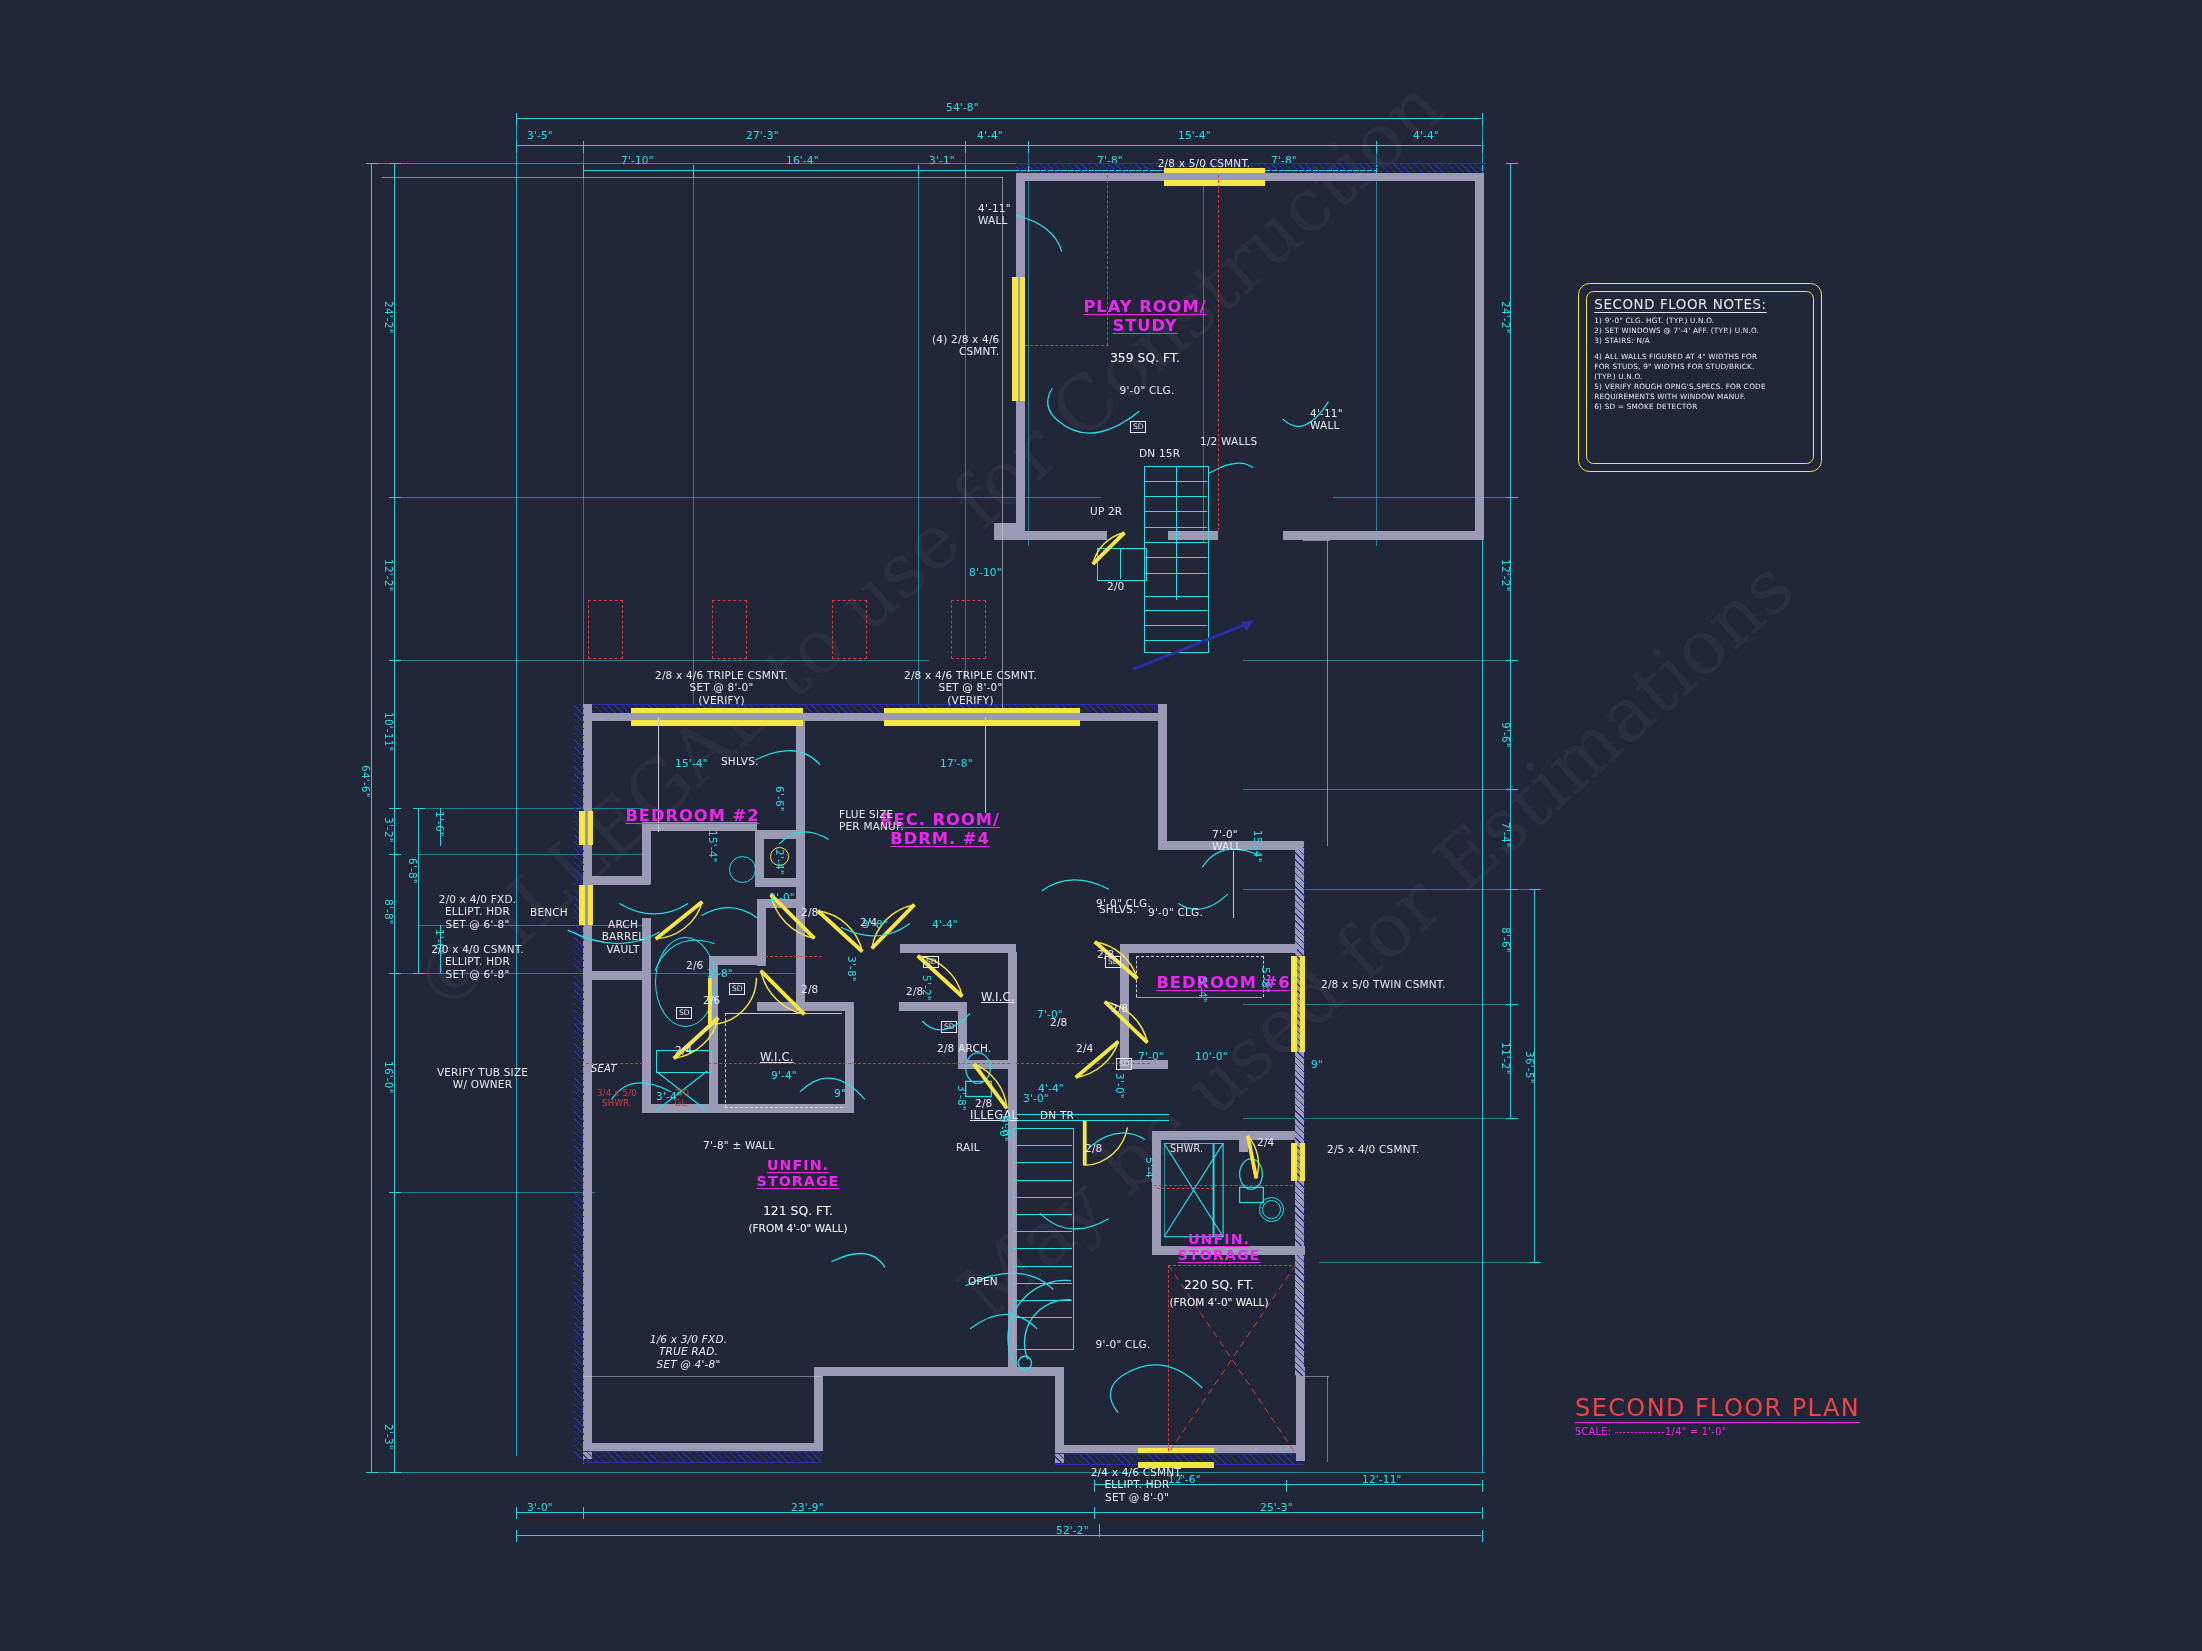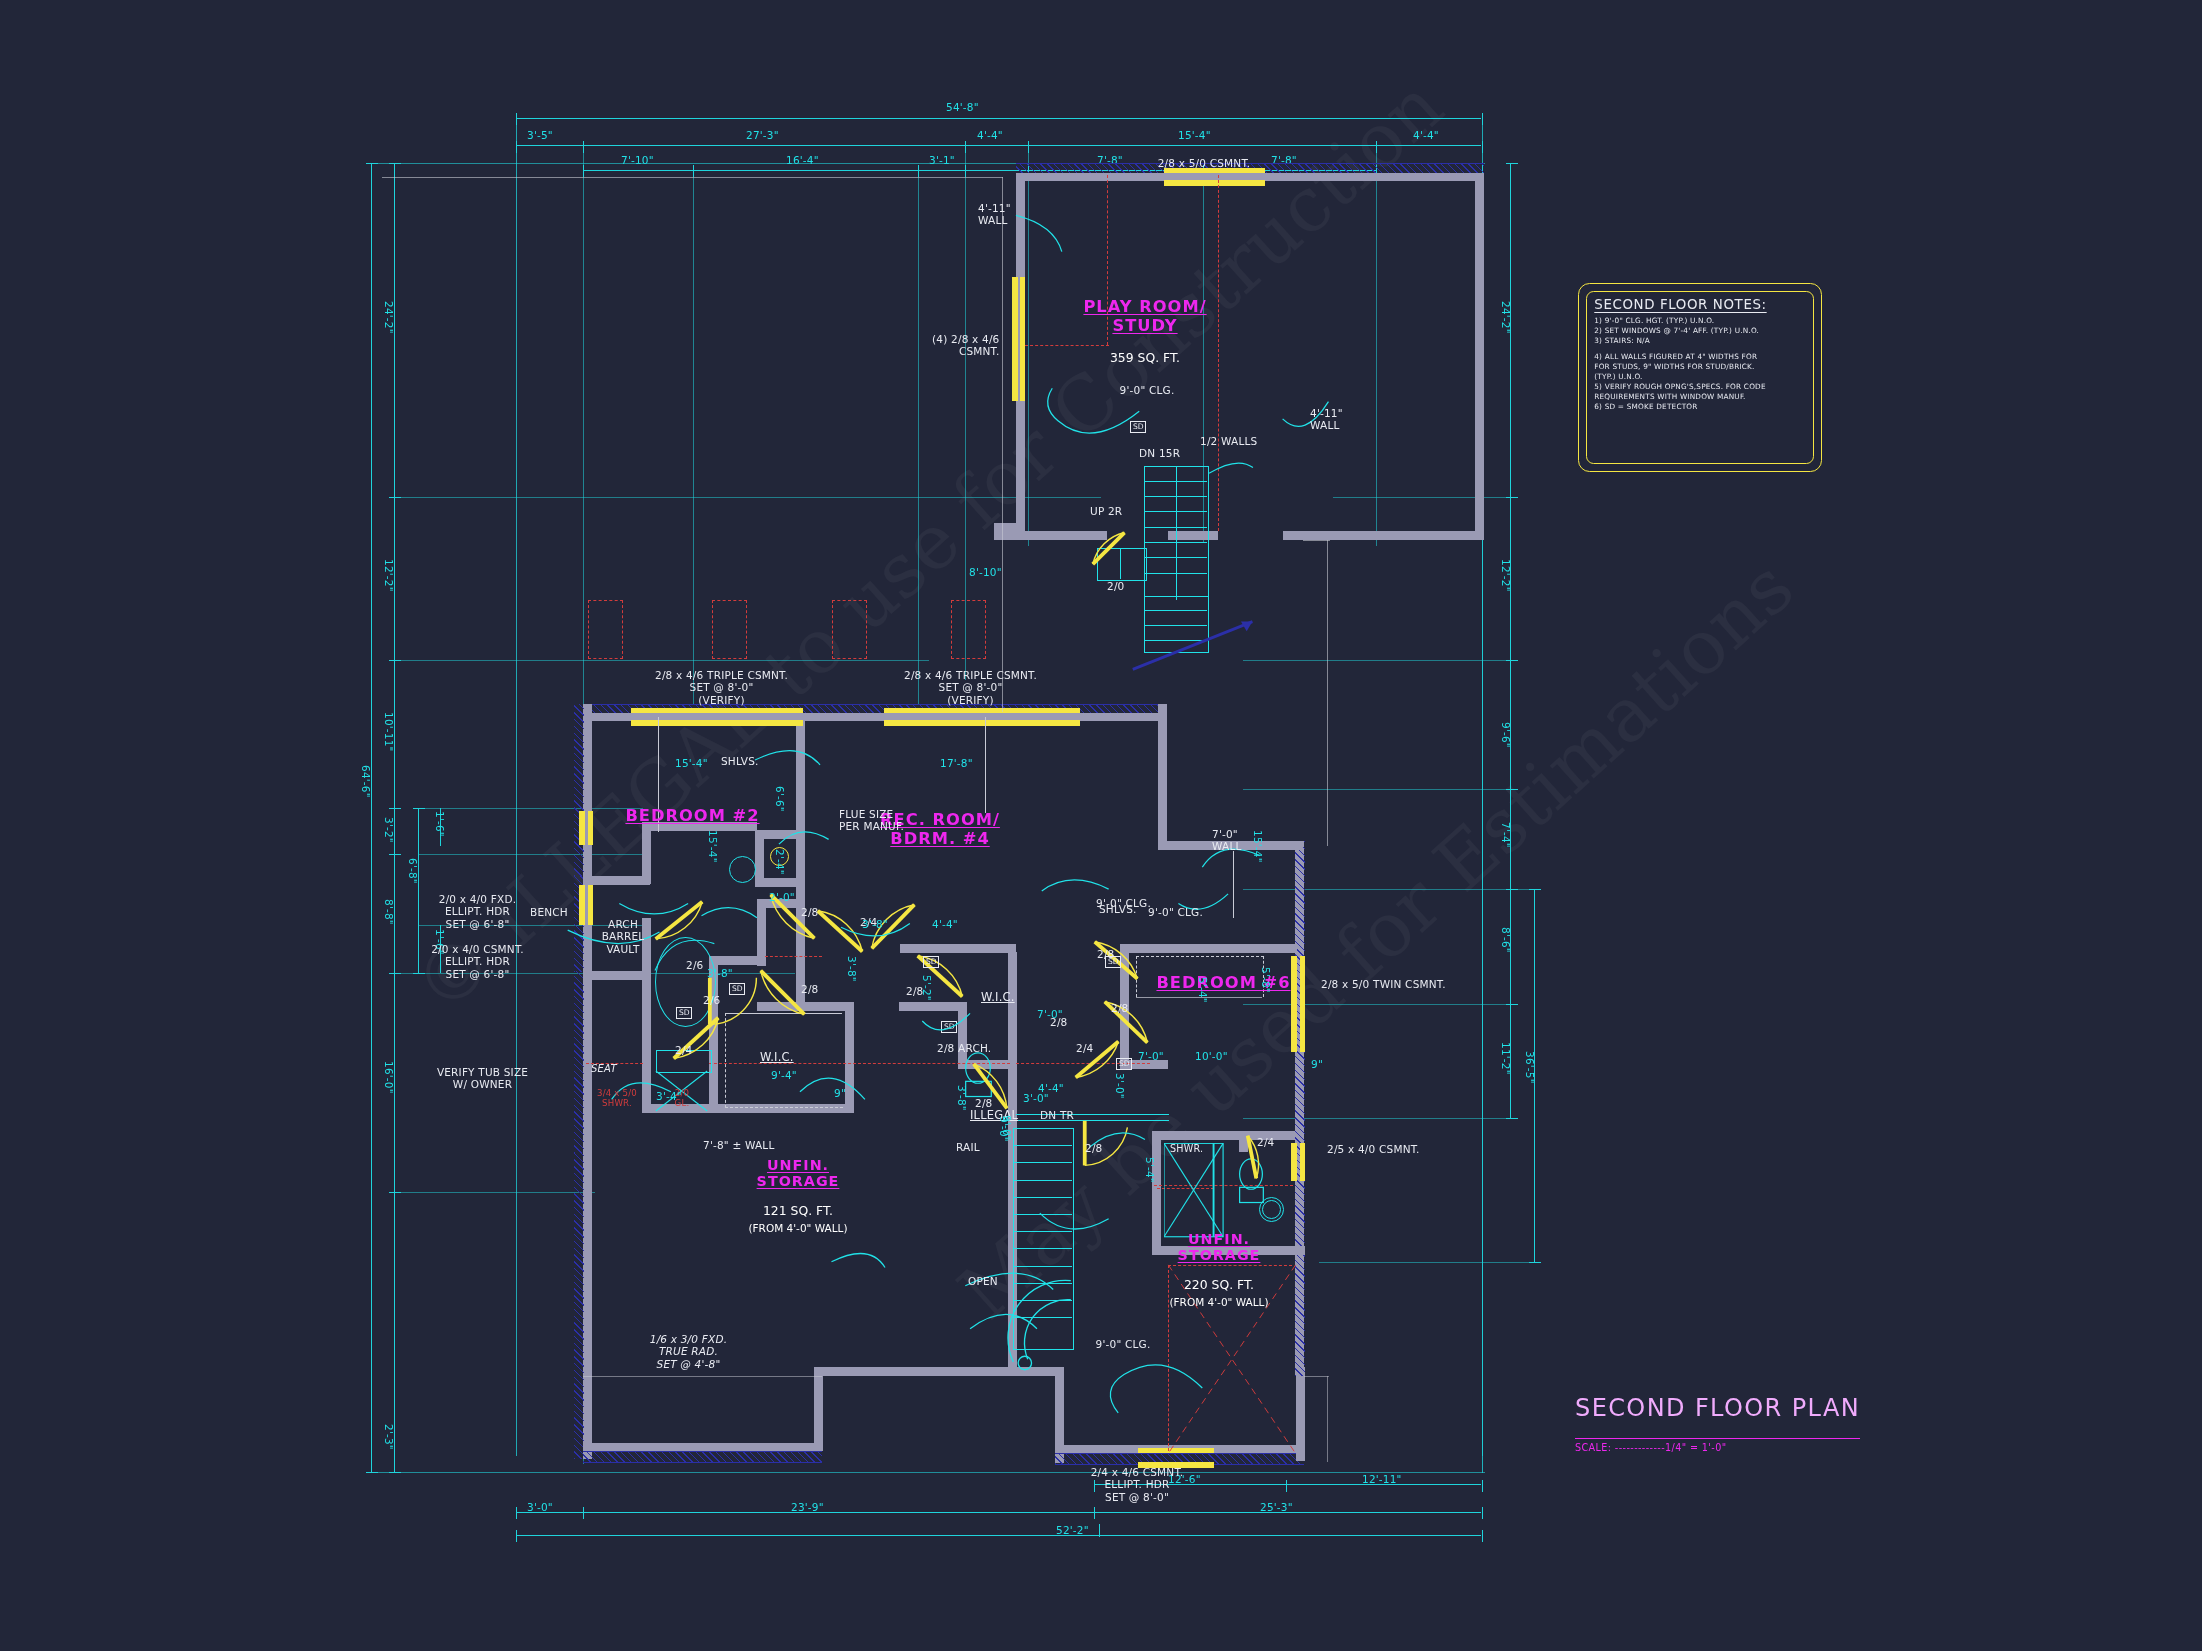--- a/index.html
+++ b/index.html
@@ -63,22 +63,22 @@
          border:1px solid #f5e642;border-radius:7.6px;padding:5.7px 7.6px;box-sizing:border-box;}
   #notes h2{margin:0 0 3.8px 0;font-size:13.4px;color:#e9ebf2;font-weight:normal;
          letter-spacing:0.6px;text-decoration:underline;text-underline-offset:2.9px;}
   #notes ol{margin:0;padding:0;list-style:none;}
   #notes li{color:#e9ebf2;font-size:7.3px;line-height:1.35;letter-spacing:0.2px;
          white-space:pre-line;}
   #notes li.gap{margin-top:6.7px;}
 
   
   #title{position:absolute;left:1575px;top:1394px;}
-  #title .t{color:#f0abfc;font-size:24px;letter-spacing:1.4px;
-            border-bottom:1.9px solid #ee27ee;padding-bottom:16px;white-space:nowrap;}
+  #title .t{color:#ef4444;font-size:24px;letter-spacing:1.4px;
+            border-bottom:1.9px solid #ee27ee;padding-bottom:0;white-space:nowrap;}
   #title .s{color:#ee27ee;font-size:9.6px;letter-spacing:0.4px;margin-top:2.9px;
             white-space:nowrap;}
 
   
   #wm{position:absolute;left:0;top:0;width:2202px;height:1652px;
       pointer-events:none;overflow:hidden;}
   #wm span{position:absolute;color:rgba(255,255,255,.045);
       font-family:"DejaVu Serif","Liberation Serif",serif;white-space:nowrap;}
   #wm .w1{left:397px;top:965px;font-size:75px;transform:rotate(-42deg);
       transform-origin:0 0;}

